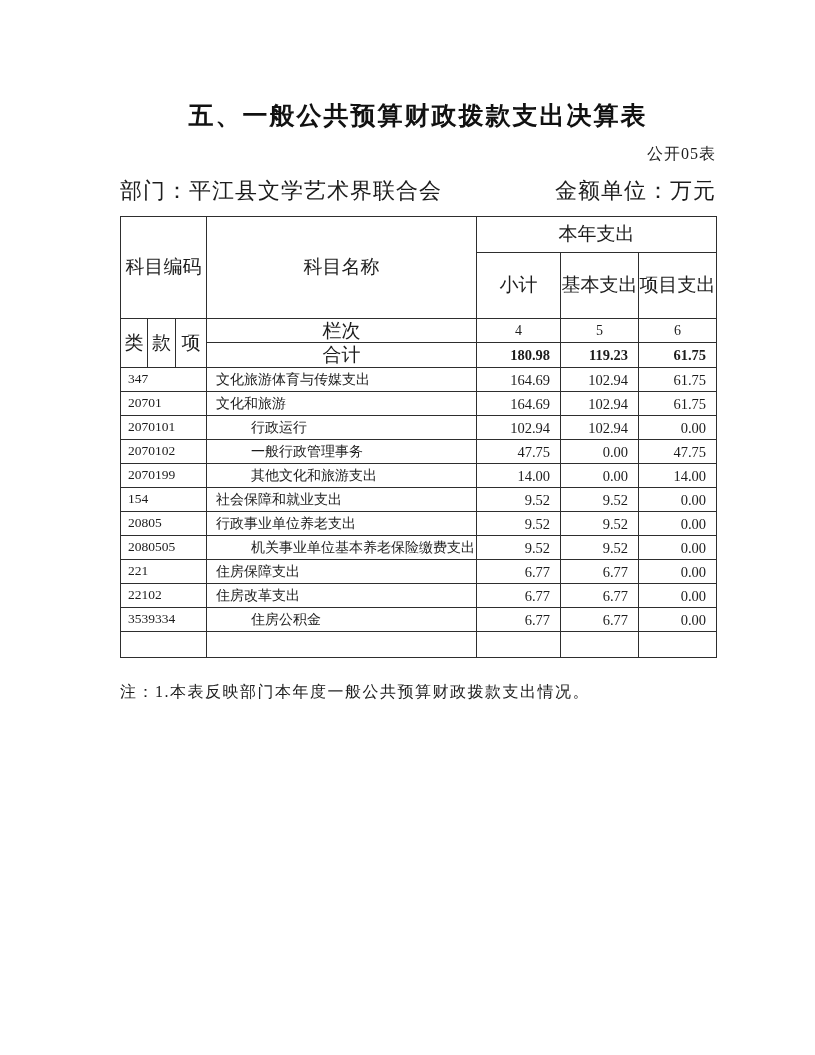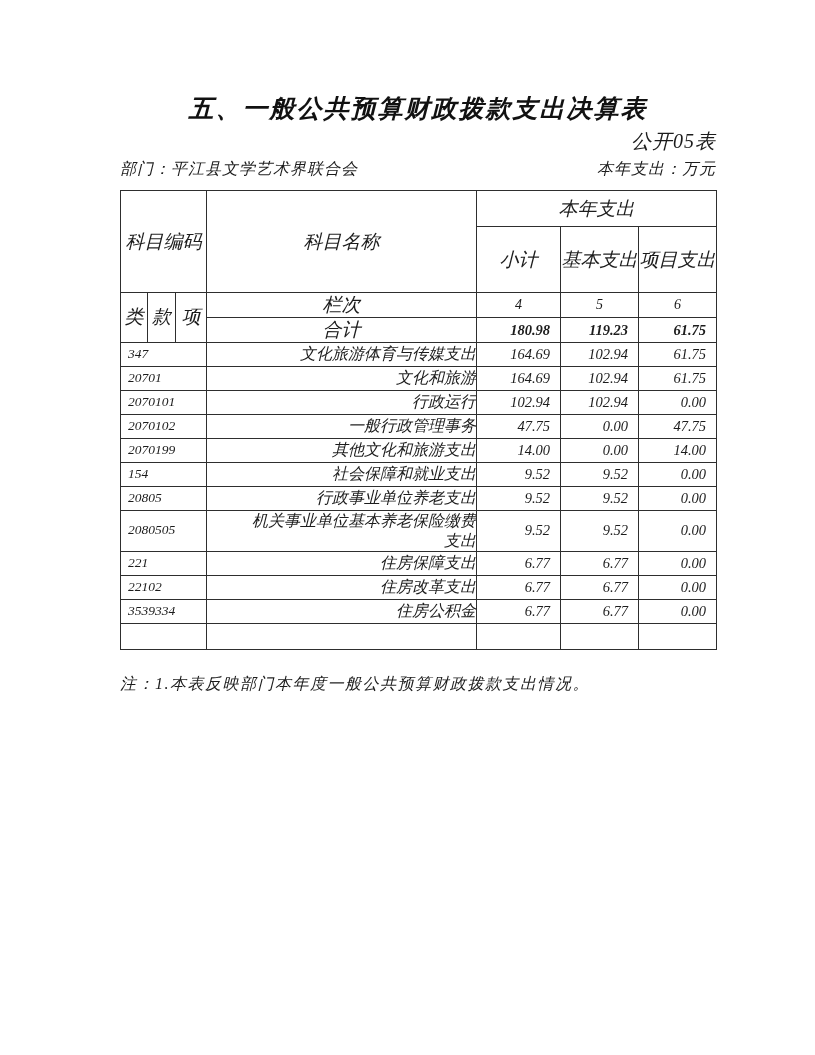--- a/index.html
+++ b/index.html
@@ -7,46 +7,45 @@
     width: 815px;
     height: 1055px;
     background: #ffffff;
     color: #1c1c1c;
     font-family: "Liberation Serif", "DejaVu Serif", serif;
     position: relative;
   }
   .sheet {
     position: absolute;
     left: 120px;
-    top: 1px;
+    top: 8px;
     width: 596px;
-    font-style: italic;
   }
   .doc-title {
     margin-top: 92px;
     text-align: center;
     font-family: "Liberation Sans", "DejaVu Sans", sans-serif;
     font-weight: 700;
     font-size: 25px;
     letter-spacing: 2px;
     color: #111;
     line-height: 1.2;
   }
   .form-label {
-    margin-top: 6px;
+    margin-top: 14px;
     text-align: right;
-    font-size: 20px;
+    font-size: 16px;
     letter-spacing: 1px;
     line-height: 1.2;
   }
   .meta-row {
-    margin-top: 6px;
+    margin-top: 14px;
     display: flex;
     justify-content: space-between;
-    font-size: 16px;
+    font-size: 22px;
     letter-spacing: 1px;
     line-height: 1.25;
   }
   table.budget {
     margin-top: 11px;
     border-collapse: collapse;
     table-layout: fixed;
     width: 596px;
     font-size: 14px;
   }
@@ -66,24 +65,24 @@
     text-align: center;
     font-size: 14px;
   }
   .cell-code {
     text-align: left;
     padding-left: 7px !important;
     font-size: 13.5px;
     font-family: "Liberation Serif", "DejaVu Serif", serif;
   }
   .cell-name {
-    text-align: right;
+    text-align: left;
     padding-left: 9px !important;
     font-family: "Liberation Sans", "DejaVu Sans", sans-serif;
-    font-size: 16px;
+    font-size: 14px;
   }
   .cell-name.indent { padding-left: 44px !important; }
   .cell-num {
     text-align: right;
     padding-right: 10px !important;
     font-size: 14.5px;
     font-family: "Liberation Serif", "DejaVu Serif", serif;
   }
   .bold { font-weight: 700; }
   tr.h-row-1 { height: 36px; }
@@ -103,21 +102,21 @@
 <body>
 
 <div class="sheet">
 
   <div class="doc-title">五、一般公共预算财政拨款支出决算表</div>
 
   <div class="form-label">公开05表</div>
 
   <div class="meta-row">
     <span>部门：平江县文学艺术界联合会</span>
-    <span>本年支出：万元</span>
+    <span>金额单位：万元</span>
   </div>
 
   <table class="budget">
     <colgroup>
       <col style="width:27px">
         <col style="width:28px">
         <col style="width:31px">
       <col style="width:270px">
       <col style="width:84px">
         <col style="width:78px">

